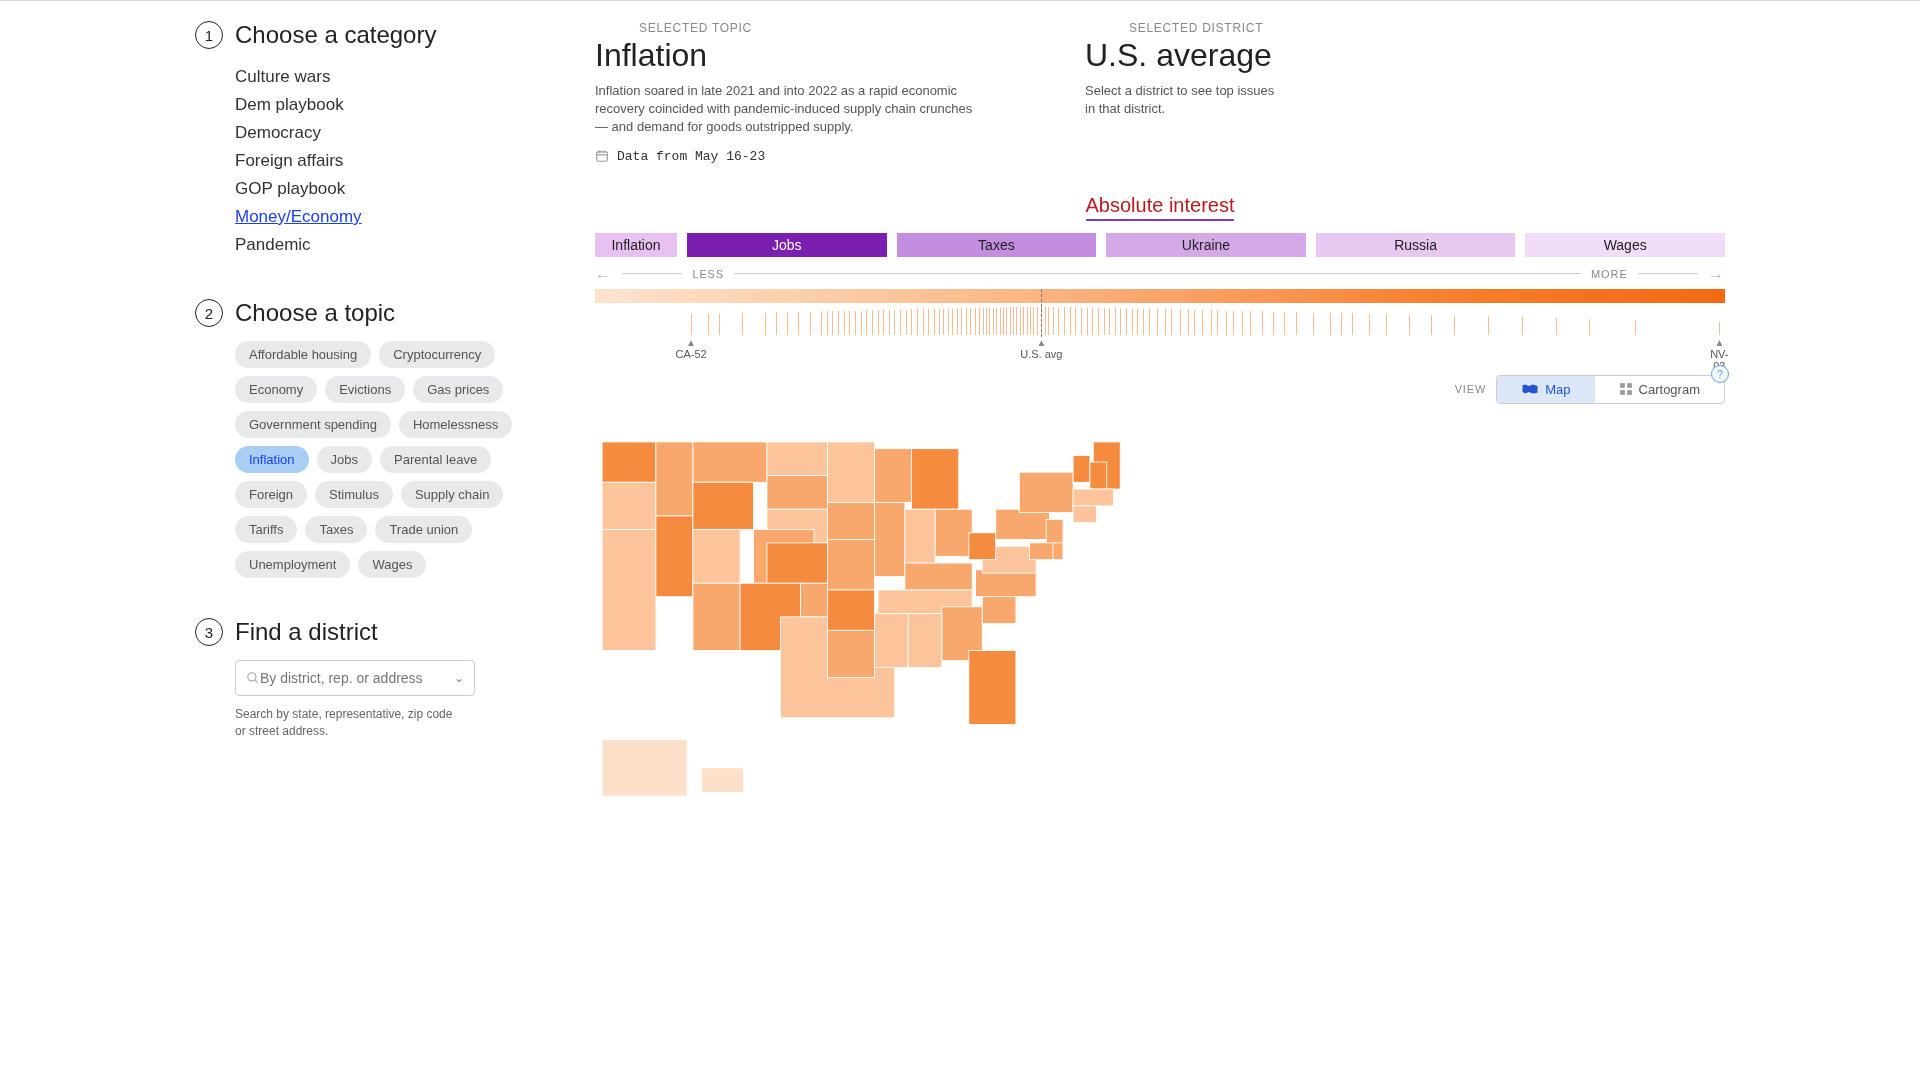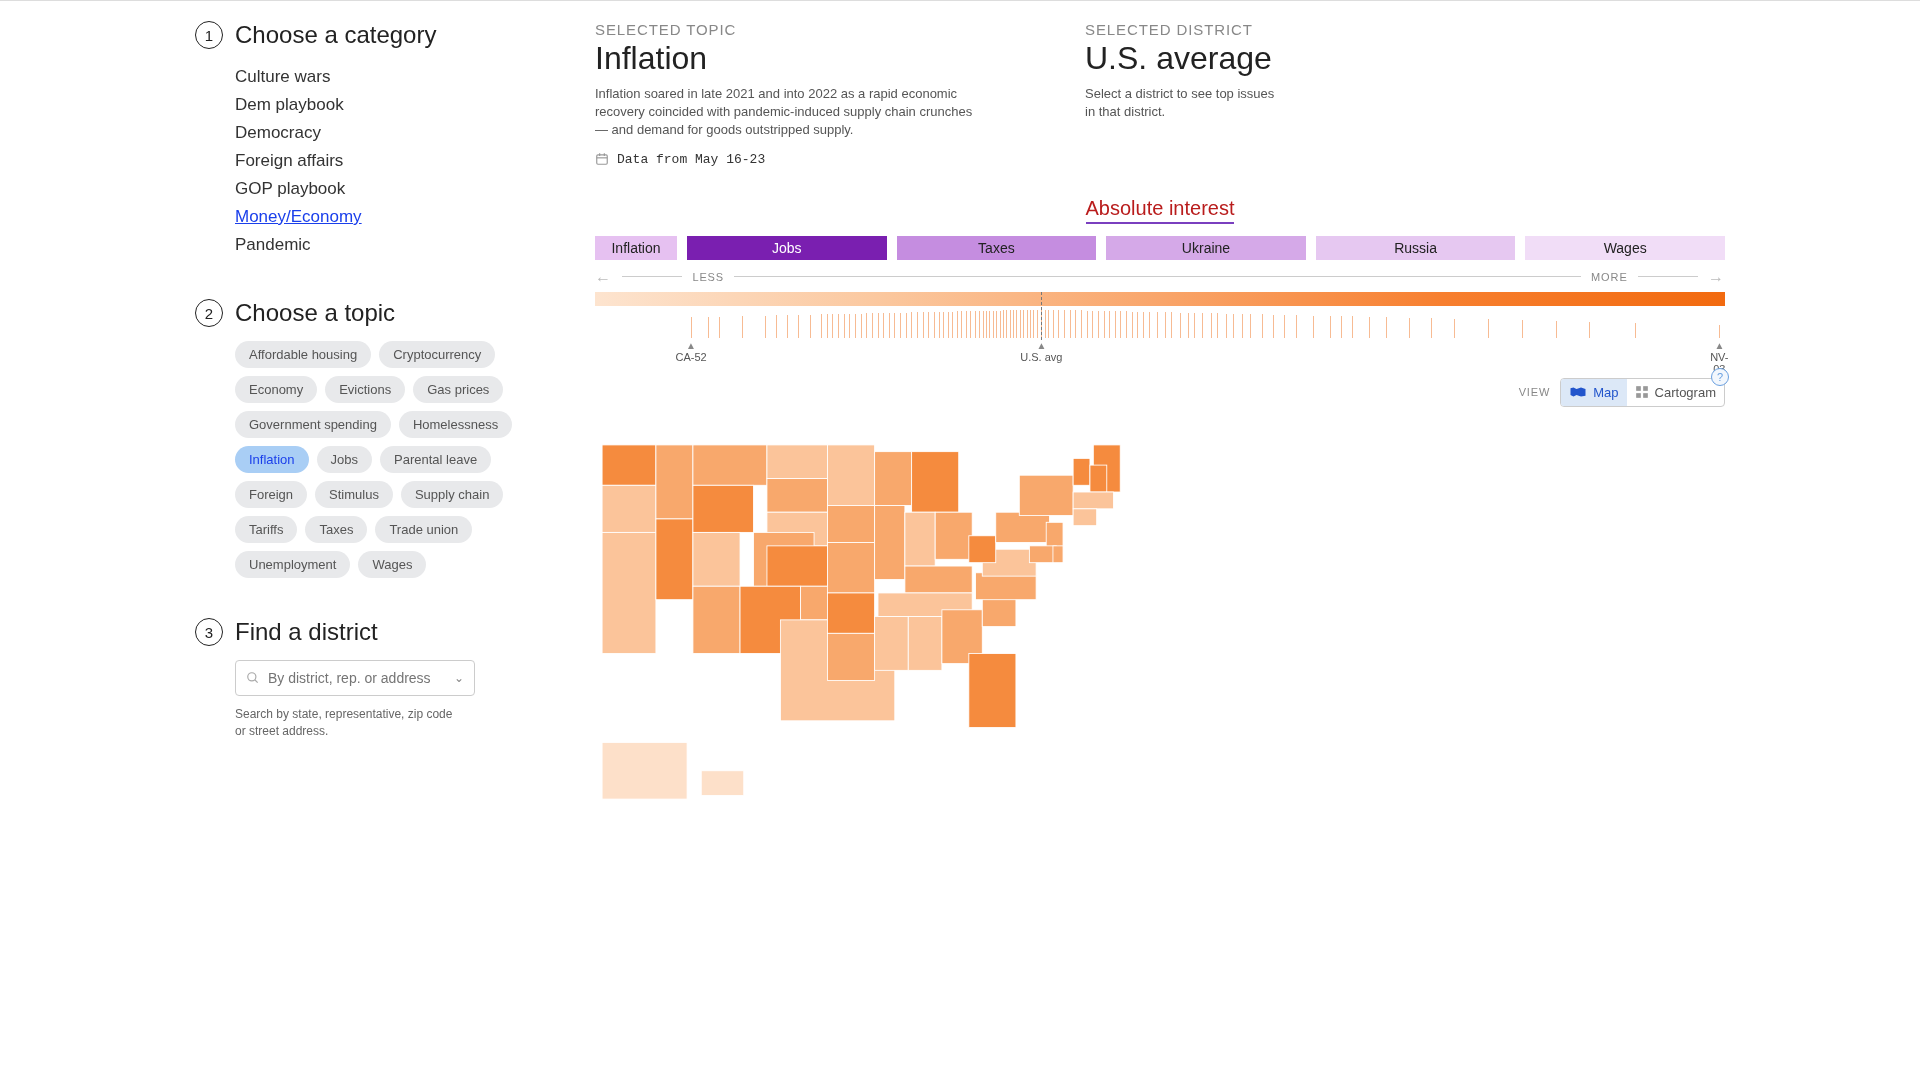--- a/index.html
+++ b/index.html
@@ -20,28 +20,28 @@
 
 
 .chips { padding-left: 40px; display: flex; flex-wrap: wrap; gap: 8px; margin-bottom: 40px; }
 .chip { background: #e8e9eb; color: #555; font-size: 13px; padding: 6px 14px; border-radius: 16px; cursor: pointer; }
 .chip.active { background: #a9cef5; color: #1a3feb; font-weight: 500; }
 
 
 .district-sec { padding-left: 40px; }
 .search-box { position: relative; border: 1px solid #ccc; border-radius: 4px; height: 36px; display: flex; align-items: center; padding: 0 10px; width: 240px; }
 .search-box svg { flex-shrink: 0; }
-.search-box input { border: none; outline: none; flex: 1; font-size: 14px; margin-left: 8px; color: #555; }
+.search-box input { border: none; outline: none; flex: 1; font-size: 14px; color: #555; }
 .search-box .chev { color: #888; font-size: 12px; }
 .help { font-size: 12px; color: #666; margin-top: 10px; line-height: 1.4; width: 220px; }
 
 
 .meta-row { display: flex; gap: 40px; margin-bottom: 12px; }
 .meta-block { }
-.meta-label { font-size: 15px; letter-spacing: 0.06em; color: #888; text-transform: uppercase; margin-bottom: 2px; }
+.meta-label { font-size: 12px; letter-spacing: 0.06em; color: #888; text-transform: uppercase; margin-bottom: 2px; margin-left: 44px; }
 .meta-value { font-size: 32px; font-weight: 400; }
 .meta-desc { font-size: 13px; color: #555; margin-top: 8px; max-width: 390px; line-height: 1.4; }
 .meta-block.left-meta { width: 450px; }
 .meta-block.right-meta { width: 200px; }
 
 .date-row { display: flex; align-items: center; gap: 8px; margin-top: 12px; font-family: "Courier New", monospace; font-size: 13px; color: #333; }
 .date-row svg { color: #888; }
 
 .section-title { text-align: center; font-size: 20px; margin-top: 18px; border-bottom: 2px solid; display: inline-block; padding-bottom: 2px; }
 .section-title-wrap { text-align: center; }
@@ -66,21 +66,21 @@
 .rel-ticks { position: relative; height: 28px; margin-top: 4px; }
 .rel-ticks .tick { position: absolute; bottom: 0; width: 1px; background: rgba(240,120,40,0.5); }
 .rel-markers { position: relative; height: 30px; font-size: 11px; color: #555; margin-top: 2px; }
 .rel-markers .m { position: absolute; transform: translateX(-50%); text-align: center; }
 .rel-markers .m .tri { font-size: 10px; color: #888; }
 
 
 .view-row { display: flex; justify-content: flex-end; align-items: center; gap: 10px; margin-top: 8px; position: relative; }
 .view-label { font-size: 11px; letter-spacing: 0.08em; color: #888; }
 .toggle { display: flex; border: 1px solid #ccc; border-radius: 4px; overflow: hidden; }
-.toggle-btn { padding: 6px 8px; font-size: 13px; display: flex; align-items: center; gap: 6px; cursor: pointer; color: #555; }
+.toggle-btn { padding: 6px 24px; font-size: 13px; display: flex; align-items: center; gap: 6px; cursor: pointer; color: #555; }
 .toggle-btn.active { background: #dce8f7; color: #2255cc; }
 .help-badge { position: absolute; right: -4px; top: -10px; width: 18px; height: 18px; border-radius: 50%; border: 1px solid #6aa0e0; color: #6aa0e0; font-size: 11px; display: flex; align-items: center; justify-content: center; background: #f2f7fd; cursor: pointer; }
 
 
 .map { margin-top: 10px; }
 .map svg { width: 680px; height: 410px; display:block; }
 .state { stroke: #fff; stroke-width: 1.2; }
 .shade1 { fill: #fde0c9; }
 .shade2 { fill: #fbc49a; }
 .shade3 { fill: #f8a86c; }

